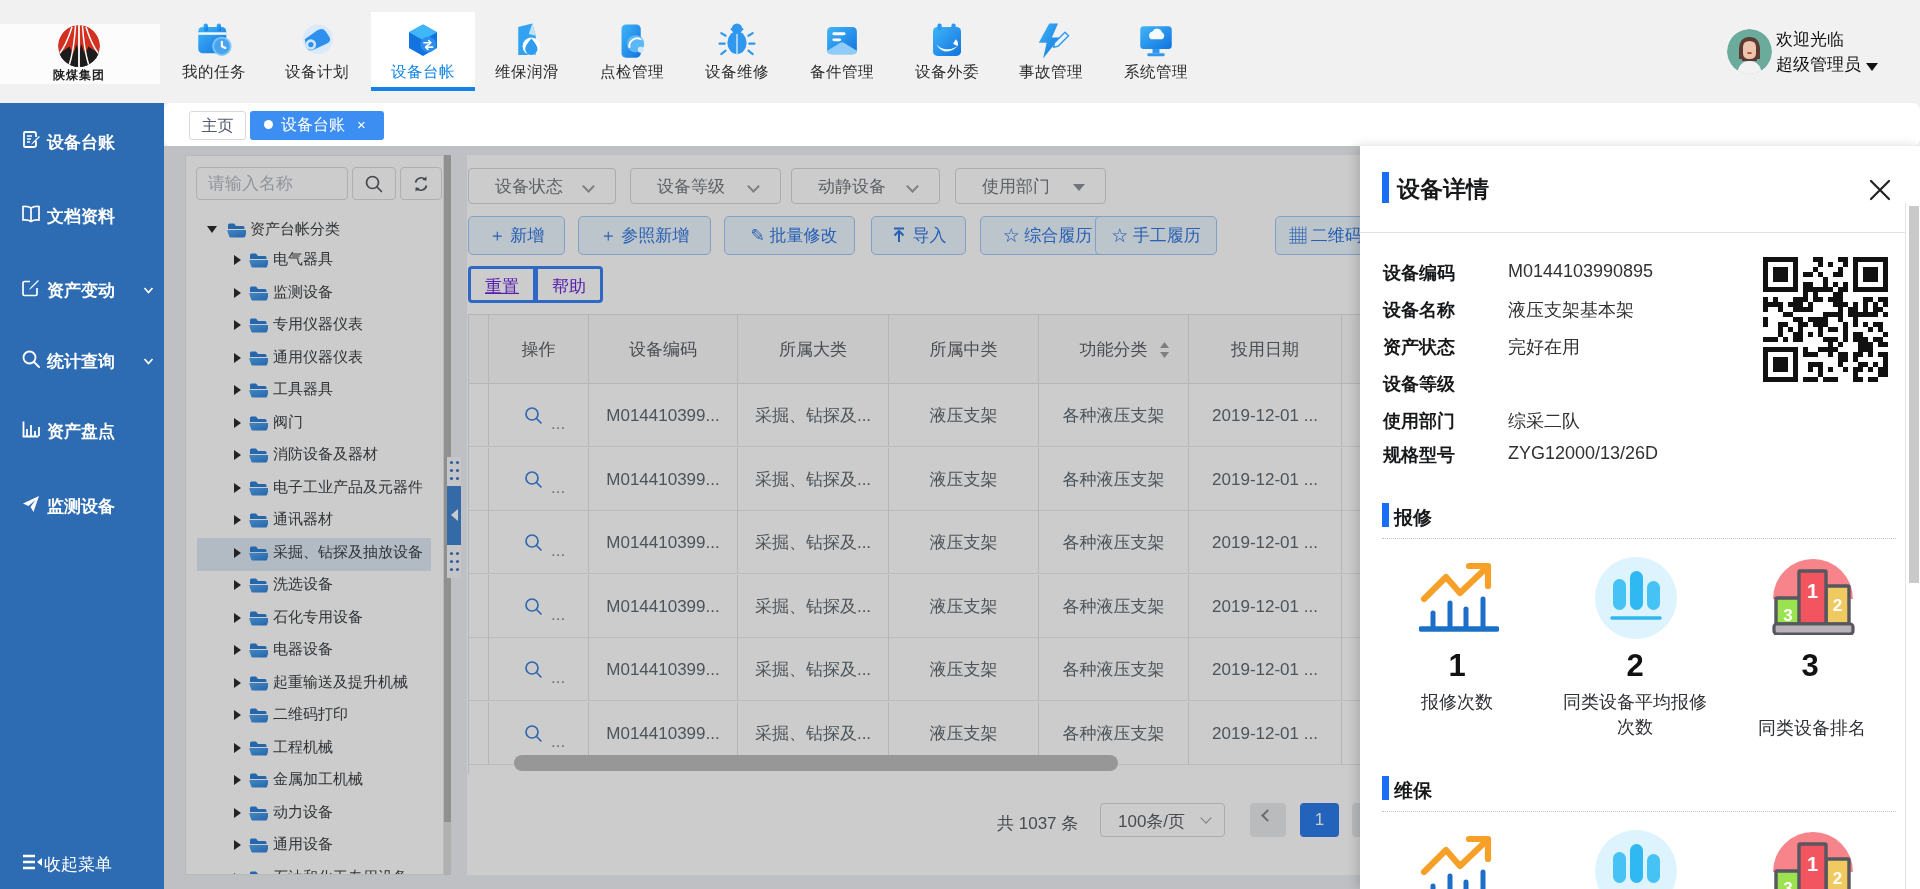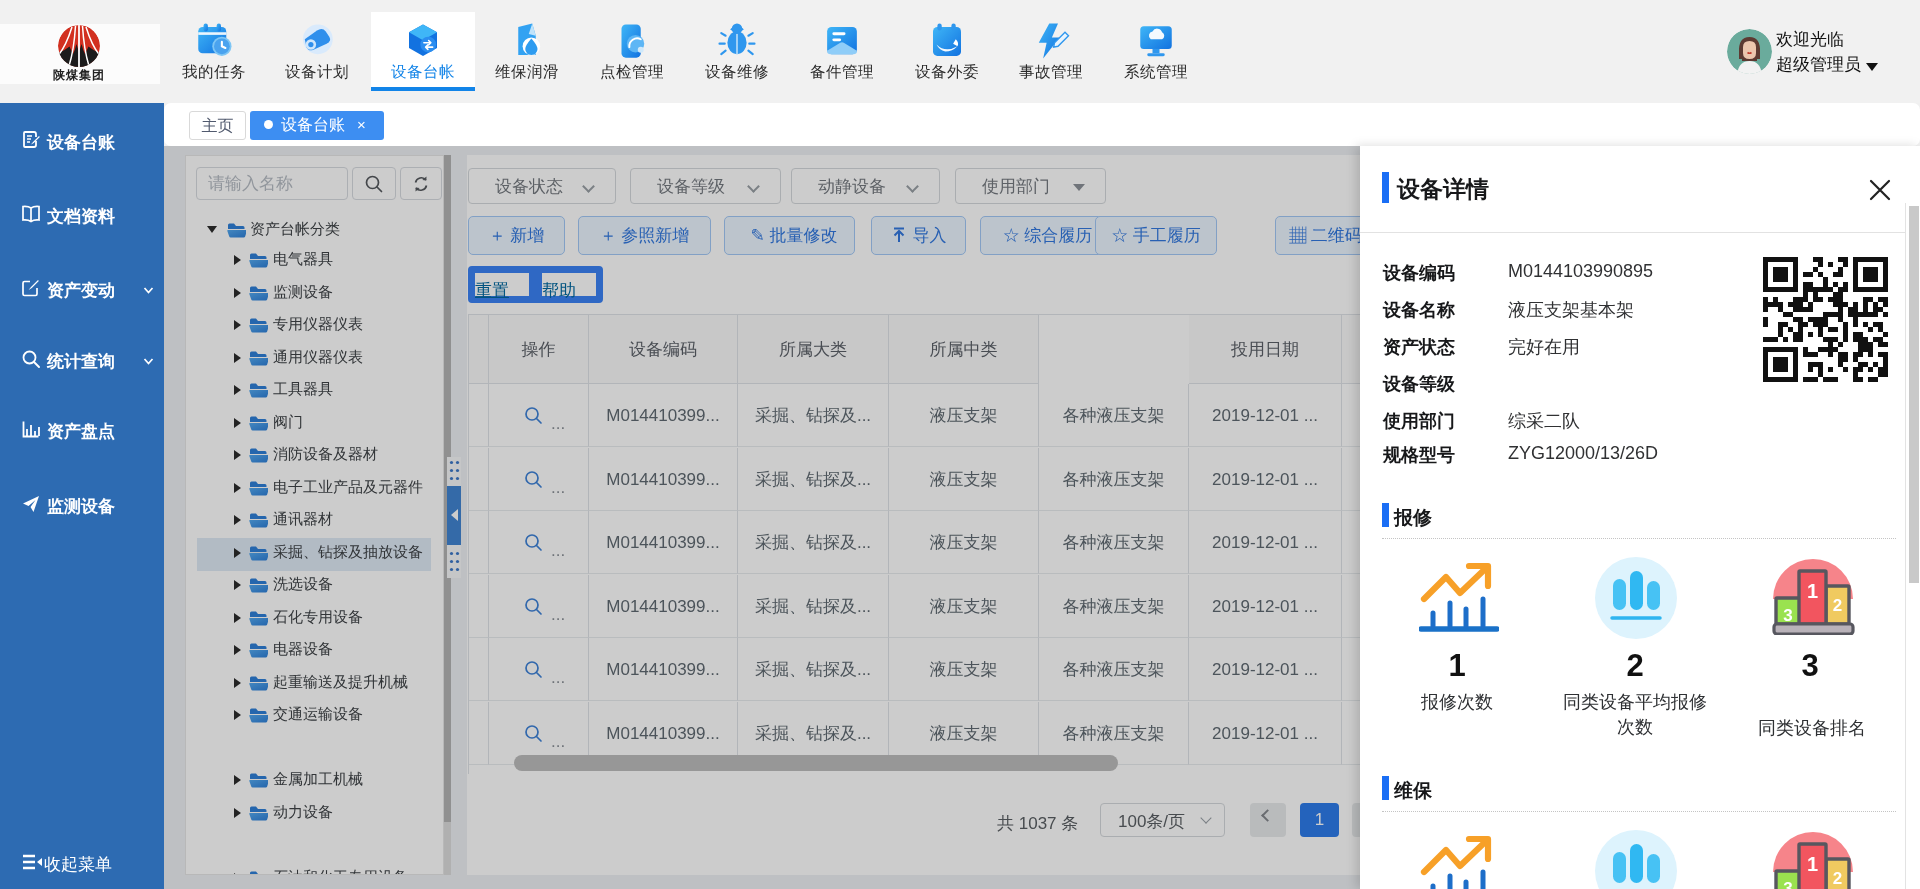--- a/index.html
+++ b/index.html
@@ -44,21 +44,21 @@
 
 
 #split { position:absolute; left:283px; top:0px; width:14px; height:743px; } #split .hb { position:absolute; left:0; top:311px; width:14px; height:121px; background:#f7f8f9; }
 
 
 #maincard { position:absolute; left:303px; top:9px; width:1453px; height:720px; background:#fff; }
 .sel { position:absolute; top:13px; height:36px; border:1px solid #d5d9dd; border-radius:4px; background:#fff; font-size:17px; color:#757a80; }
 .sel .st { position:absolute; left:26px; top:6px; }
 .sel .chev { position:absolute; right:22px; top:13px; width:9px; height:9px; border-right:2px solid #9aa0a6; border-bottom:2px solid #9aa0a6; transform:rotate(45deg) scale(1,1); transform-origin:center; border-top:none; border-left:none; margin:0; }
 .btn { position:absolute; top:61px; height:39px; background:#ecf5ff; border:1px solid #a3c9f7; border-radius:5px; color:#3279e0; font-size:17px; text-align:center; line-height:37px; }
-.btn2 { position:absolute; top:111px; height:37px; background:#fff; border:7px solid #3b82f6; color:#0369a1; font-size:17px; text-align:left; line-height:35px; }
+.btn2 { position:absolute; top:111px; height:37px; background:#fff; border:3px solid #3b82f6; color:#6d28d9; font-size:17px; text-align:center; line-height:35px; }
 
 
 #tbl { position:absolute; left:1px; top:159px; width:1452px; height:460px; overflow:hidden; }
 .hcell,.cell { position:absolute; border-right:1px solid #dfe3e8; font-size:17px; text-align:center; }
 .hcell { height:69px; color:#5c6168; line-height:69px; border-bottom:1px solid #dfe3e8; background:#fafafb; }
 .cell { height:63px; color:#606a72; line-height:63px; border-bottom:1px solid #e8ebee; }
 
 
 #pager { position:absolute; left:0px; top:648px; width:1452px; height:40px; font-size:17px; color:#5b6064; }
 
@@ -430,35 +430,49 @@
         <svg class="tfold" style="left:52px;" viewBox="0 0 19 16">
           <use href="#fold"></use>
         </svg>
         <span class="txt" style="left:76px;">起重输送及提升机械</span>
       </div>
   <div class="tnode" style="top:544px;left:11px;width:243px;">
         <span class="arr" style="left:37px;"></span>
         <svg class="tfold" style="left:52px;" viewBox="0 0 19 16">
           <use href="#fold"></use>
         </svg>
-        <span class="txt" style="left:76px;">交通运输设备</span>
+        <span class="txt" style="left:76px;">二维码打印</span>
+      </div>
+  <div class="tnode" style="top:576.5px;left:11px;width:243px;">
+        <span class="arr" style="left:37px;"></span>
+        <svg class="tfold" style="left:52px;" viewBox="0 0 19 16">
+          <use href="#fold"></use>
+        </svg>
+        <span class="txt" style="left:76px;">工程机械</span>
       </div>
   <div class="tnode" style="top:609px;left:11px;width:243px;">
         <span class="arr" style="left:37px;"></span>
         <svg class="tfold" style="left:52px;" viewBox="0 0 19 16">
           <use href="#fold"></use>
         </svg>
         <span class="txt" style="left:76px;">金属加工机械</span>
       </div>
   <div class="tnode" style="top:641.5px;left:11px;width:243px;">
         <span class="arr" style="left:37px;"></span>
         <svg class="tfold" style="left:52px;" viewBox="0 0 19 16">
           <use href="#fold"></use>
         </svg>
         <span class="txt" style="left:76px;">动力设备</span>
+      </div>
+  <div class="tnode" style="top:674px;left:11px;width:243px;">
+        <span class="arr" style="left:37px;"></span>
+        <svg class="tfold" style="left:52px;" viewBox="0 0 19 16">
+          <use href="#fold"></use>
+        </svg>
+        <span class="txt" style="left:76px;">通用设备</span>
       </div>
   <div class="tnode" style="top:706.5px;left:11px;width:243px;">
         <span class="arr" style="left:37px;"></span>
         <svg class="tfold" style="left:52px;" viewBox="0 0 19 16">
           <use href="#fold"></use>
         </svg>
         <span class="txt" style="left:76px;">石油和化工专用设备</span>
       </div>
   </div>
   <div id="split">
@@ -516,20 +530,24 @@
     <div class="btn" style="left:628px;width:122px;">☆ 手工履历</div>
     <div class="btn" style="left:808px;width:135px;">▦ 二维码打印</div>
     <div class="btn2" style="left:1px;width:68px;border-radius:4px 0 0 4px;"><span style="text-decoration:underline;">重置</span></div>
     <div class="btn2" style="left:68px;width:68px;border-radius:0 4px 4px 0;">帮助</div>
     <div id="tbl" style="border:1px solid #dfe3e8;border-bottom:none;">
     <div class="hcell" style="left:0px;top:0;width:20px;"></div>
     <div class="hcell" style="left:20px;top:0;width:100px;">操作</div>
     <div class="hcell" style="left:120px;top:0;width:149px;">设备编码</div>
     <div class="hcell" style="left:269px;top:0;width:151px;">所属大类</div>
     <div class="hcell" style="left:420px;top:0;width:150px;">所属中类</div>
+    <div class="hcell" style="left:570px;top:0;width:150px;">功能分类<svg style="position:absolute;right:18px;top:27px;" width="11" height="16" viewBox="0 0 11 16">
+            <path d="M5.5 0 L10 6 H1 Z" fill="#9aa0a6"></path>
+            <path d="M5.5 16 L10 10 H1 Z" fill="#9aa0a6"></path>
+          </svg></div>
     <div class="hcell" style="left:720px;top:0;width:153px;">投用日期</div>
     <div class="hcell" style="left:873px;top:0;width:177px;">设备名称</div>
     <div class="cell" style="left:0px;top:69px;width:20px;"></div>
     <div class="cell" style="left:20px;top:69px;width:100px;">
           <svg style="position:absolute;left:35px;top:22px;" width="19" height="19" viewBox="0 0 19 19">
             <circle cx="8" cy="8" r="6" stroke="#3e82d8" stroke-width="1.7" fill="none"></circle>
             <path d="M12.5 12.5 L17 17" stroke="#3e82d8" stroke-width="1.7" stroke-linecap="round"></path>
           </svg>
           <span style="position:absolute;left:62px;top:8px;color:#8a9097;">...</span>
         </div>

